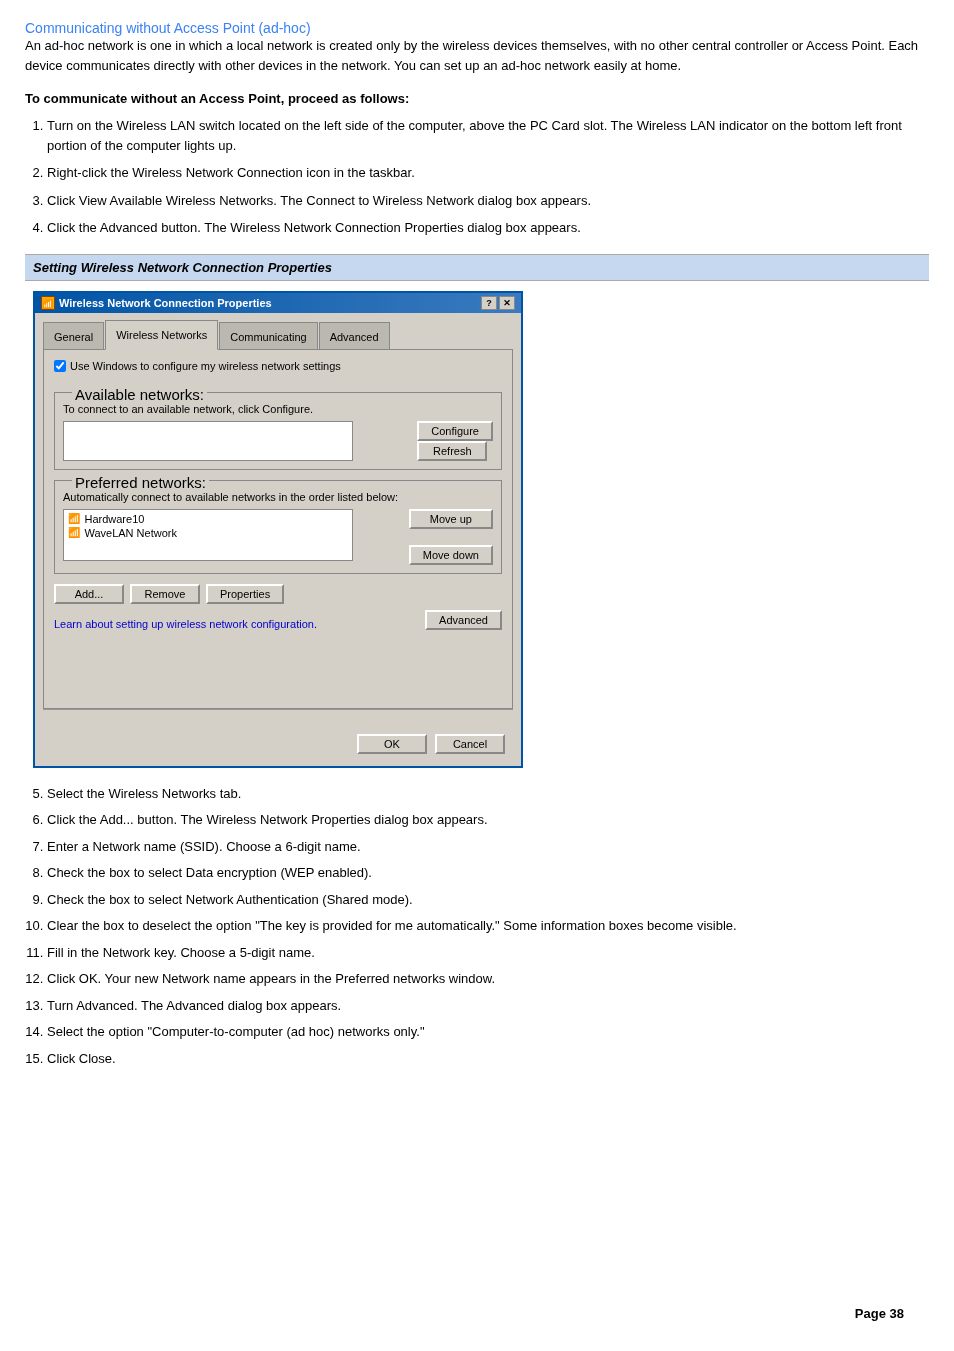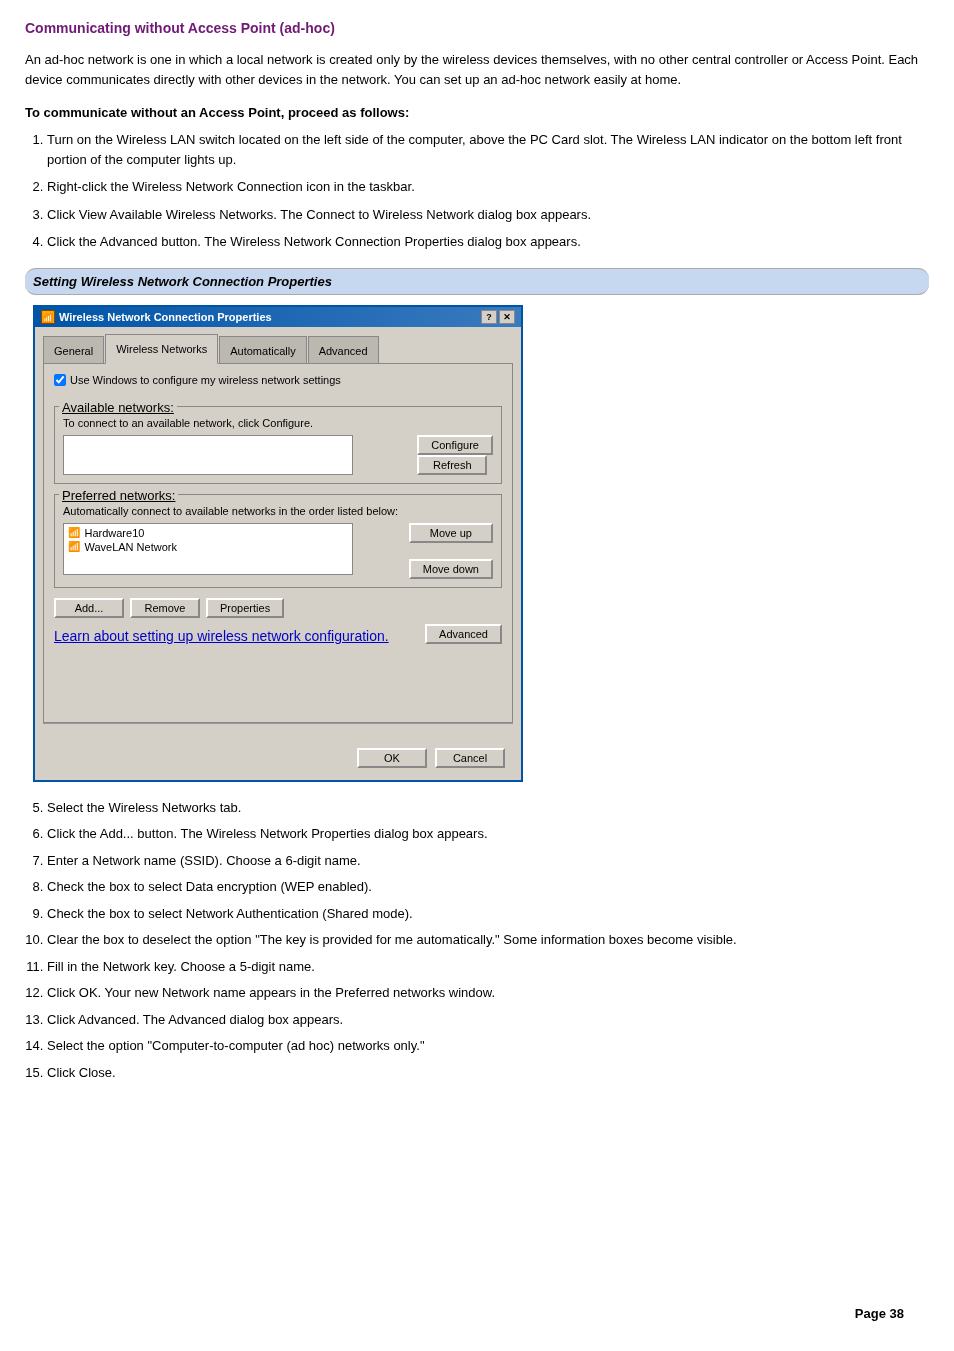--- a/index.html
+++ b/index.html
@@ -6,24 +6,23 @@
     body {
       font-family: Arial, sans-serif;
       font-size: 13px;
       color: #000;
       background: #fff;
       width: 954px;
       min-height: 1351px;
       padding: 20px 25px;
     }
     h1.page-title {
-      color: #701a75;
+      color: #3b82f6;
       font-size: 14px;
-      font-weight: bold;
-      margin-bottom: 14px;
+      font-weight: normal;
     }
     p.intro {
       font-size: 13px;
       line-height: 1.5;
       margin-bottom: 16px;
     }
     p.instruction-heading {
       font-size: 13px;
       font-weight: bold;
       margin-bottom: 10px;
@@ -39,21 +38,20 @@
     }
     .section-header {
       background: #c6d8f0;
       padding: 5px 8px;
       font-style: italic;
       font-weight: bold;
       font-size: 13px;
       margin-bottom: 10px;
       border-top: 1px solid #aaa;
       border-bottom: 1px solid #aaa;
-      border-radius: 11px;
     }
     
     .dialog-container {
       display: flex;
       justify-content: flex-start;
       margin-bottom: 16px;
       padding-left: 8px;
     }
     .dialog-window {
       width: 490px;
@@ -158,26 +156,25 @@
     .group-box {
       border: 1px solid #888;
       margin-bottom: 10px;
       padding: 6px 8px 8px 8px;
       background: #d4d0c8;
       position: relative;
     }
     .group-box-title {
       position: absolute;
       top: -7px;
-      left: 4px;
+      left: 17px;
       background: #d4d0c8;
       padding: 0 3px;
-      font-size: 13px;
+      font-size: 15px;
       font-weight: normal;
-      text-decoration: underline;
     }
     .group-content {
       margin-top: 4px;
       font-size: 11px;
     }
     .group-right-btn {
       display: flex;
       flex-direction: column;
       gap: 16px;
     }
@@ -217,22 +214,21 @@
       font-family: 'Tahoma', Arial, sans-serif;
     }
     .buttons-row {
       display: flex;
       gap: 6px;
       margin-top: 8px;
       align-items: center;
     }
     .link-text {
       color: #0000cc;
-      text-decoration: underline;
-      font-size: 14px;
+      font-size: 11px;
       cursor: pointer;
     }
     .advanced-row {
       display: flex;
       justify-content: space-between;
       align-items: flex-end;
       margin-top: 6px;
     }
     .bottom-buttons {
       display: flex;
@@ -306,21 +302,21 @@
       <div class="dialog-body">
 
         <div class="tabs-bar">
           <div class="tab">
             <span>General</span>
           </div>
           <div class="tab active">
             <span>Wireless Networks</span>
           </div>
           <div class="tab">
-            <span>Automatically</span>
+            <span>Communicating</span>
           </div>
           <div class="tab">
             <span>Advanced</span>
           </div>
         </div>
 
         <div class="tab-content">
 
           <div class="checkbox-row">
             <input type="checkbox" checked="" style="">
@@ -386,19 +382,19 @@
 
   <ol class="steps-lower" start="5">
     <li>Select the Wireless Networks tab.</li>
     <li>Click the Add... button. The Wireless Network Properties dialog box appears.</li>
     <li>Enter a Network name (SSID). Choose a 6-digit name.</li>
     <li>Check the box to select Data encryption (WEP enabled).</li>
     <li>Check the box to select Network Authentication (Shared mode).</li>
     <li>Clear the box to deselect the option "The key is provided for me automatically." Some information boxes become visible.</li>
     <li>Fill in the Network key. Choose a 5-digit name.</li>
     <li>Click OK. Your new Network name appears in the Preferred networks window.</li>
-    <li>Click Advanced. The Advanced dialog box appears.</li>
+    <li>Turn Advanced. The Advanced dialog box appears.</li>
     <li>Select the option "Computer-to-computer (ad hoc) networks only."</li>
     <li>Click Close.</li>
   </ol>
 
   <div class="page-number">Page 38</div>
 </div>
 
 </body></html>

